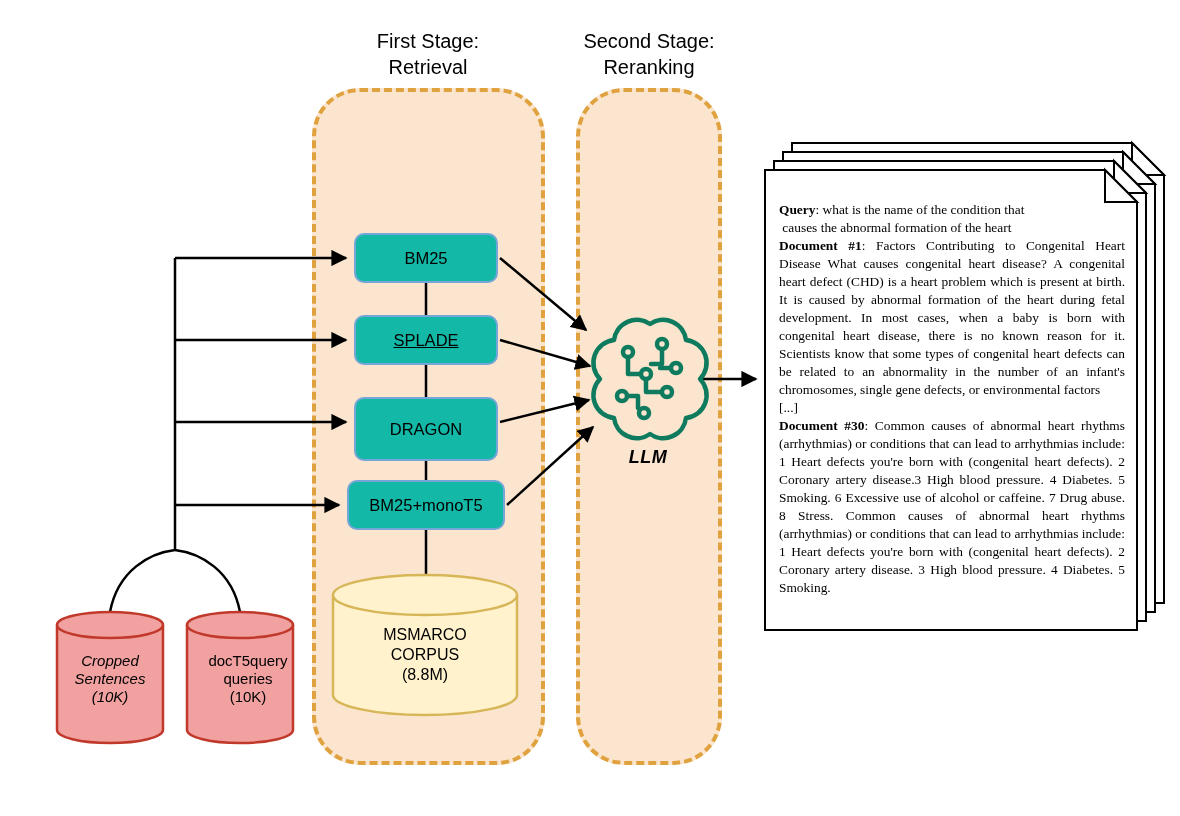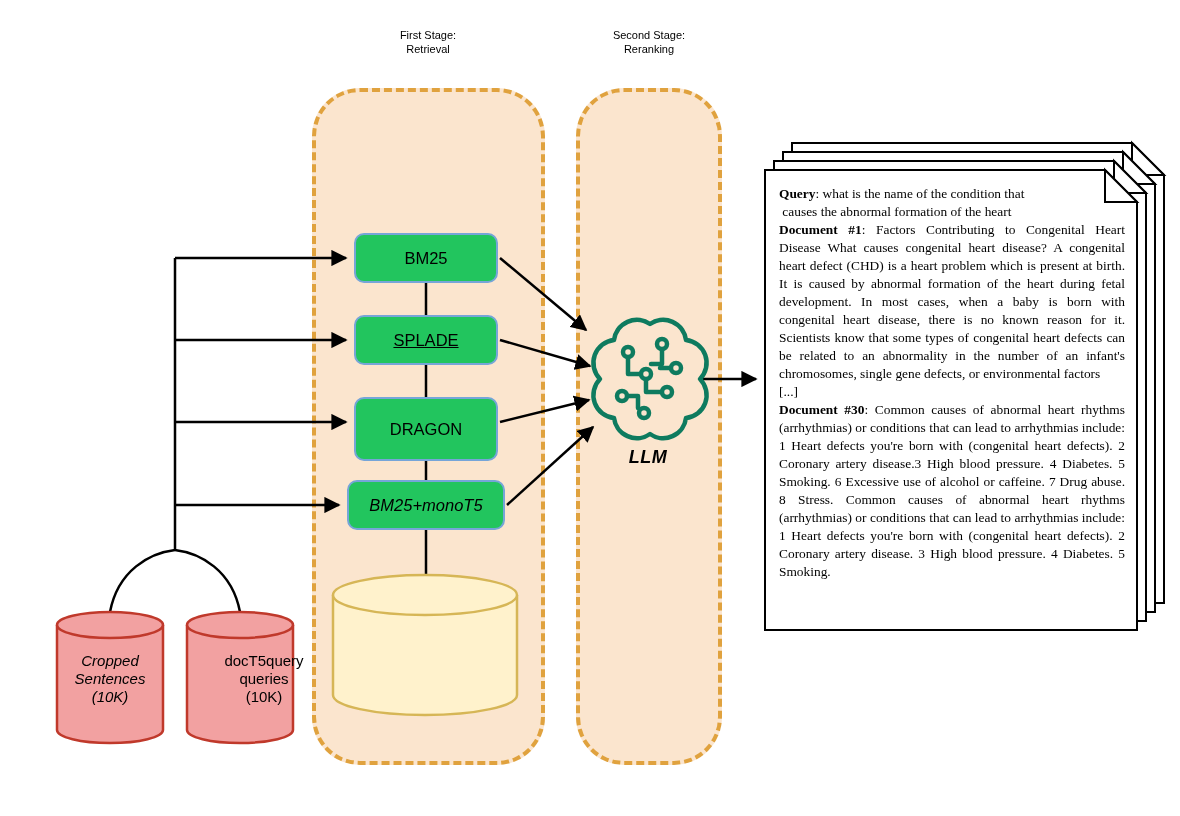--- a/index.html
+++ b/index.html
@@ -7,42 +7,42 @@
     position:relative; width:1180px; height:816px; background:#ffffff;
     font-family:"Liberation Sans", sans-serif; overflow:hidden; color:#000;
   }
   .stage {
     position:absolute; z-index:1; box-sizing:border-box;
     background:#FBE5CE; border:4px dashed #E0A23E; border-radius:48px;
   }
   #stage1 { left:312px; top:88px; width:233px; height:677px; }
   #stage2 { left:576px; top:88px; width:146px; height:677px; }
   .stage-label {
-    position:absolute; z-index:3; text-align:center; font-size:11px;
+    position:absolute; z-index:3; text-align:center; font-size:20px;
     line-height:1.3; white-space:pre-line;
   }
   #stage1-label { left:330px; top:28px; width:196px; }
   #stage2-label { left:562px; top:28px; width:174px; }
   svg.overlay { position:absolute; left:0; top:0; z-index:2; }
   .retriever {
     position:absolute; z-index:3; box-sizing:border-box;
-    background:#22c55e; border:2.5px solid #76A5D8; border-radius:10px;
+    background:#14b8a6; border:2.5px solid #76A5D8; border-radius:10px;
     display:flex; align-items:center; justify-content:center; font-size:16.5px;
   }
   .cyl-label {
     position:absolute; z-index:3; text-align:center; white-space:pre-line;
     font-size:15px; line-height:18px;
   }
   #corpus-label { font-size:16px; line-height:20px; }
   .llm-label {
     position:absolute; z-index:3; font-weight:bold; font-size:18px;
     text-align:center; letter-spacing:0.5px;
   }
   .doc-text {
-    position:absolute; z-index:3; left:779px; top:185px; width:346px; height:442px;
+    position:absolute; z-index:3; left:779px; top:201px; width:346px; height:442px;
     font-family:"Liberation Serif", serif; font-size:13.4px; line-height:18px;
     overflow:hidden;
   }
   .doc-text p { margin:0; }
   .p-query { margin-bottom:20px; }
   .p-doc { text-align:justify; margin-bottom:12px; }
   .p-ellipsis { margin-bottom:12px; }
   .bold { font-weight:bold; }
   .prewrap { white-space:pre-wrap; }
 </style>
@@ -137,28 +137,31 @@
 
   <div class="retriever" style="left:354px; top:233px; width:144px; height:50px;">
     <span>BM25</span>
   </div>
   <div class="retriever" style="left:354px; top:315px; width:144px; height:50px;text-decoration:underline;">
     <span>SPLADE</span>
   </div>
   <div class="retriever" style="left:354px; top:397px; width:144px; height:64px;">
     <span>DRAGON</span>
   </div>
-  <div class="retriever" style="left:347px; top:480px; width:158px; height:50px;font-style:italic;">
+  <div class="retriever" style="left:347px; top:480px; width:158px; height:50px;">
     <span>BM25+monoT5</span>
   </div>
 
+  <div class="cyl-label" id="corpus-label" style="left:345px; top:625px; width:160px;">MSMARCO
+CORPUS
+(8.8M)</div>
   <div class="cyl-label" style="left:57px; top:652px; width:106px;font-style:italic;">Cropped
 Sentences
 (10K)</div>
-  <div class="cyl-label" style="left:185px; top:652px; width:126px;margin-left:16px;">docT5query
+  <div class="cyl-label" style="left:185px; top:652px; width:126px;">docT5query
 queries
 (10K)</div>
 
   <div class="llm-label" style="left:618px; top:447px; width:60px;font-style:italic;">LLM</div>
 
   <div class="doc-text">
     <p class="p-query"><span class="bold">Query</span><span class="prewrap">: what is the name of the condition that
  causes the abnormal formation of the heart</span></p>
     <p class="p-doc"><span class="bold">Document #1</span><span>: Factors Contributing to Congenital Heart Disease What causes congenital heart disease? A congenital heart defect (CHD) is a heart problem which is present at birth. It is caused by abnormal formation of the heart during fetal development. In most cases, when a baby is born with congenital heart disease, there is no known reason for it. Scientists know that some types of congenital heart defects can be related to an abnormality in the number of an infant's chromosomes, single gene defects, or environmental factors</span></p>
     <p class="p-ellipsis">[...]</p>

